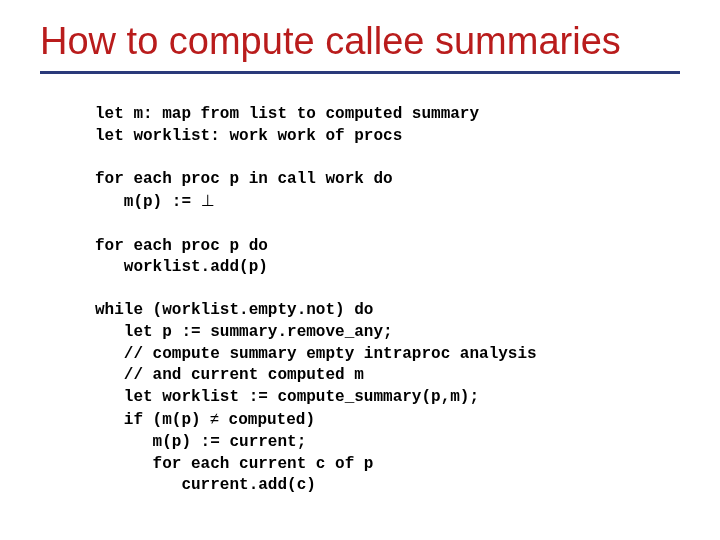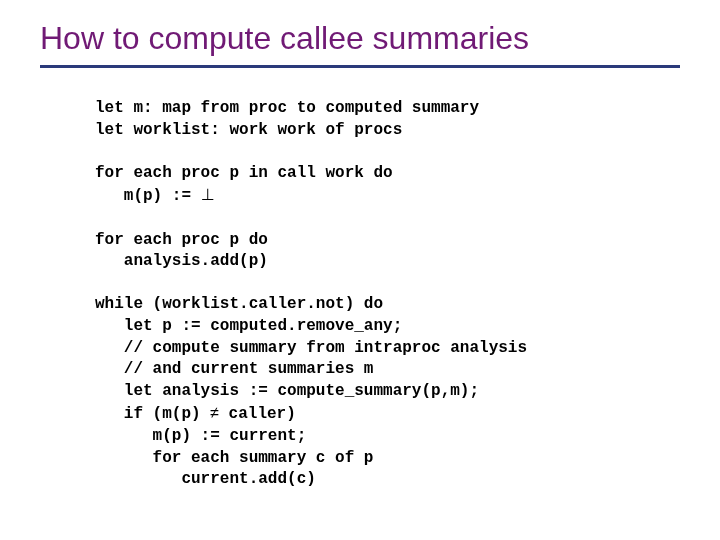--- a/index.html
+++ b/index.html
@@ -12,22 +12,22 @@
     overflow: hidden;
   }
   .slide {
     width: 720px;
     height: 540px;
     position: relative;
     box-sizing: border-box;
     padding: 20px 40px 40px 40px;
   }
   .title {
-    font-size: 32px;
-    color: #701a75;
+    font-size: 38px;
+    color: #b91c1c;
     margin: 0 0 8px 0;
     font-weight: normal;
   }
   .rule {
     border: none;
     border-top: 3px solid #2a3a7a;
     margin: 0 0 30px 0;
   }
   .code {
     font-family: "Courier New", Courier, monospace;
@@ -40,31 +40,31 @@
   }
   .bot { font-family: Arial, Helvetica, sans-serif; font-weight: normal; }
   .ne  { font-family: Arial, Helvetica, sans-serif; font-weight: normal; }
 </style>
 </head>
 <body>
 
 <div class="slide">
   <h1 class="title">How to compute callee summaries</h1>
   <hr class="rule">
-  <div class="code"><span>let m: map from proc to computed summary</span>
+  <div class="code"><span>let m: map from list to computed summary</span>
 <span>let worklist: work work of procs</span>
 <span></span>
 <span>for each proc p in call work do</span>
 <span>   m(p) := </span><span class="bot">⊥</span>
 <span></span>
 <span>for each proc p do</span>
-<span>   analysis.add(p)</span>
+<span>   worklist.add(p)</span>
 <span></span>
-<span>while (worklist.caller.not) do</span>
-<span>   let p := computed.remove_any;</span>
-<span>   // compute summary from intraproc analysis</span>
-<span>   // and current summaries m</span>
-<span>   let analysis := compute_summary(p,m);</span>
-<span>   if (m(p) </span><span class="ne">≠</span><span> caller)</span>
+<span>while (worklist.empty.not) do</span>
+<span>   let p := summary.remove_any;</span>
+<span>   // compute summary empty intraproc analysis</span>
+<span>   // and current computed m</span>
+<span>   let worklist := compute_summary(p,m);</span>
+<span>   if (m(p) </span><span class="ne">≠</span><span> computed)</span>
 <span>      m(p) := current;</span>
-<span>      for each summary c of p</span>
+<span>      for each current c of p</span>
 <span>         current.add(c)</span></div>
 </div>
 
 </body></html>

